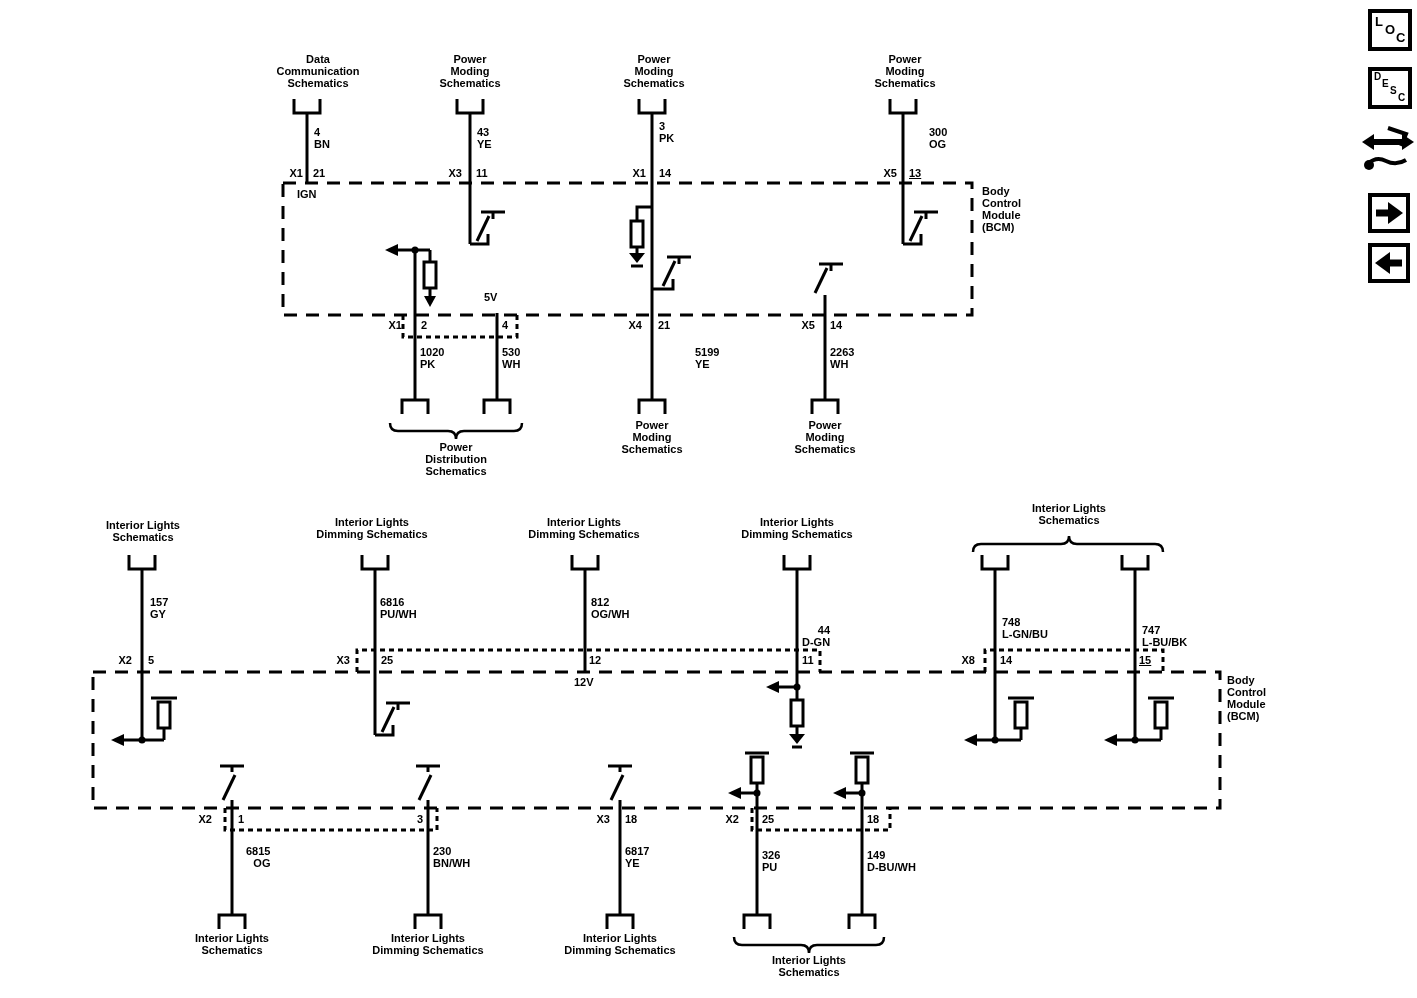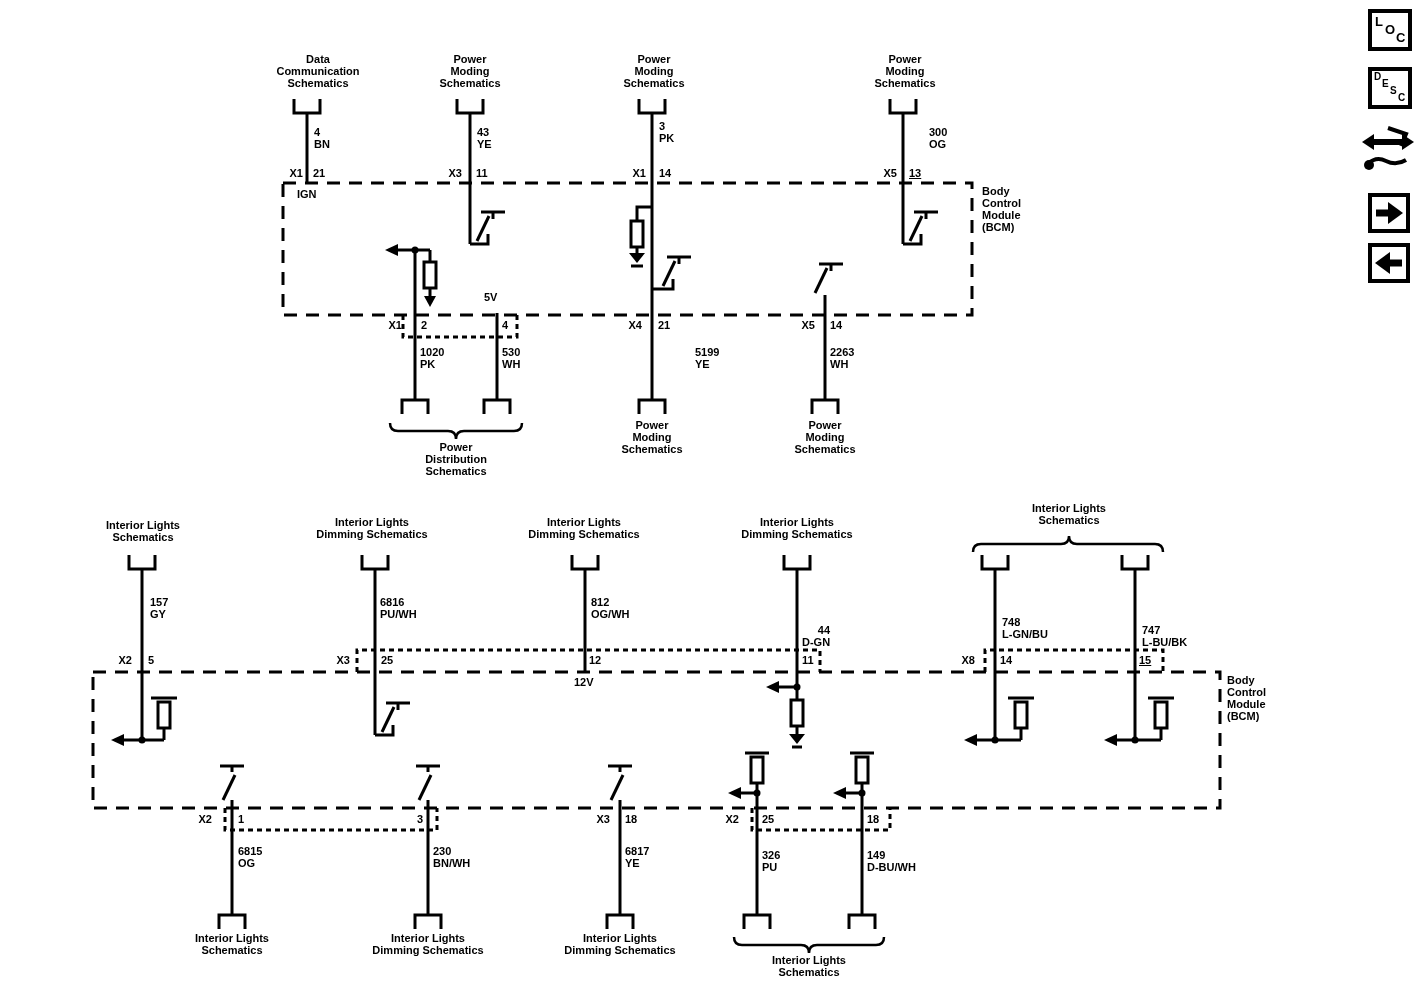--- a/index.html
+++ b/index.html
@@ -309,21 +309,21 @@
 
   <div class="lbl r" style="left:194px;top:813px;width:18px;">X2</div>
   <div class="lbl" style="left:238px;top:813px;">1</div>
   <div class="lbl" style="left:417px;top:813px;">3</div>
   <div class="lbl r" style="left:592px;top:813px;width:18px;">X3</div>
   <div class="lbl" style="left:625px;top:813px;">18</div>
   <div class="lbl r" style="left:721px;top:813px;width:18px;">X2</div>
   <div class="lbl" style="left:762px;top:813px;">25</div>
   <div class="lbl" style="left:867px;top:813px;">18</div>
 
-  <div class="lbl wire" style="left:238px;top:845px;">
+  <div class="lbl wire" style="left:246px;top:845px;text-align:right;">
     <span class="c">6815</span>
     <span class="c">OG</span>
     </div>
   <div class="lbl wire" style="left:433px;top:845px;">
     <span class="c">230</span>
     <span class="c">BN/WH</span>
     </div>
   <div class="lbl wire" style="left:625px;top:845px;">
     <span class="c">6817</span>
     <span class="c">YE</span>

